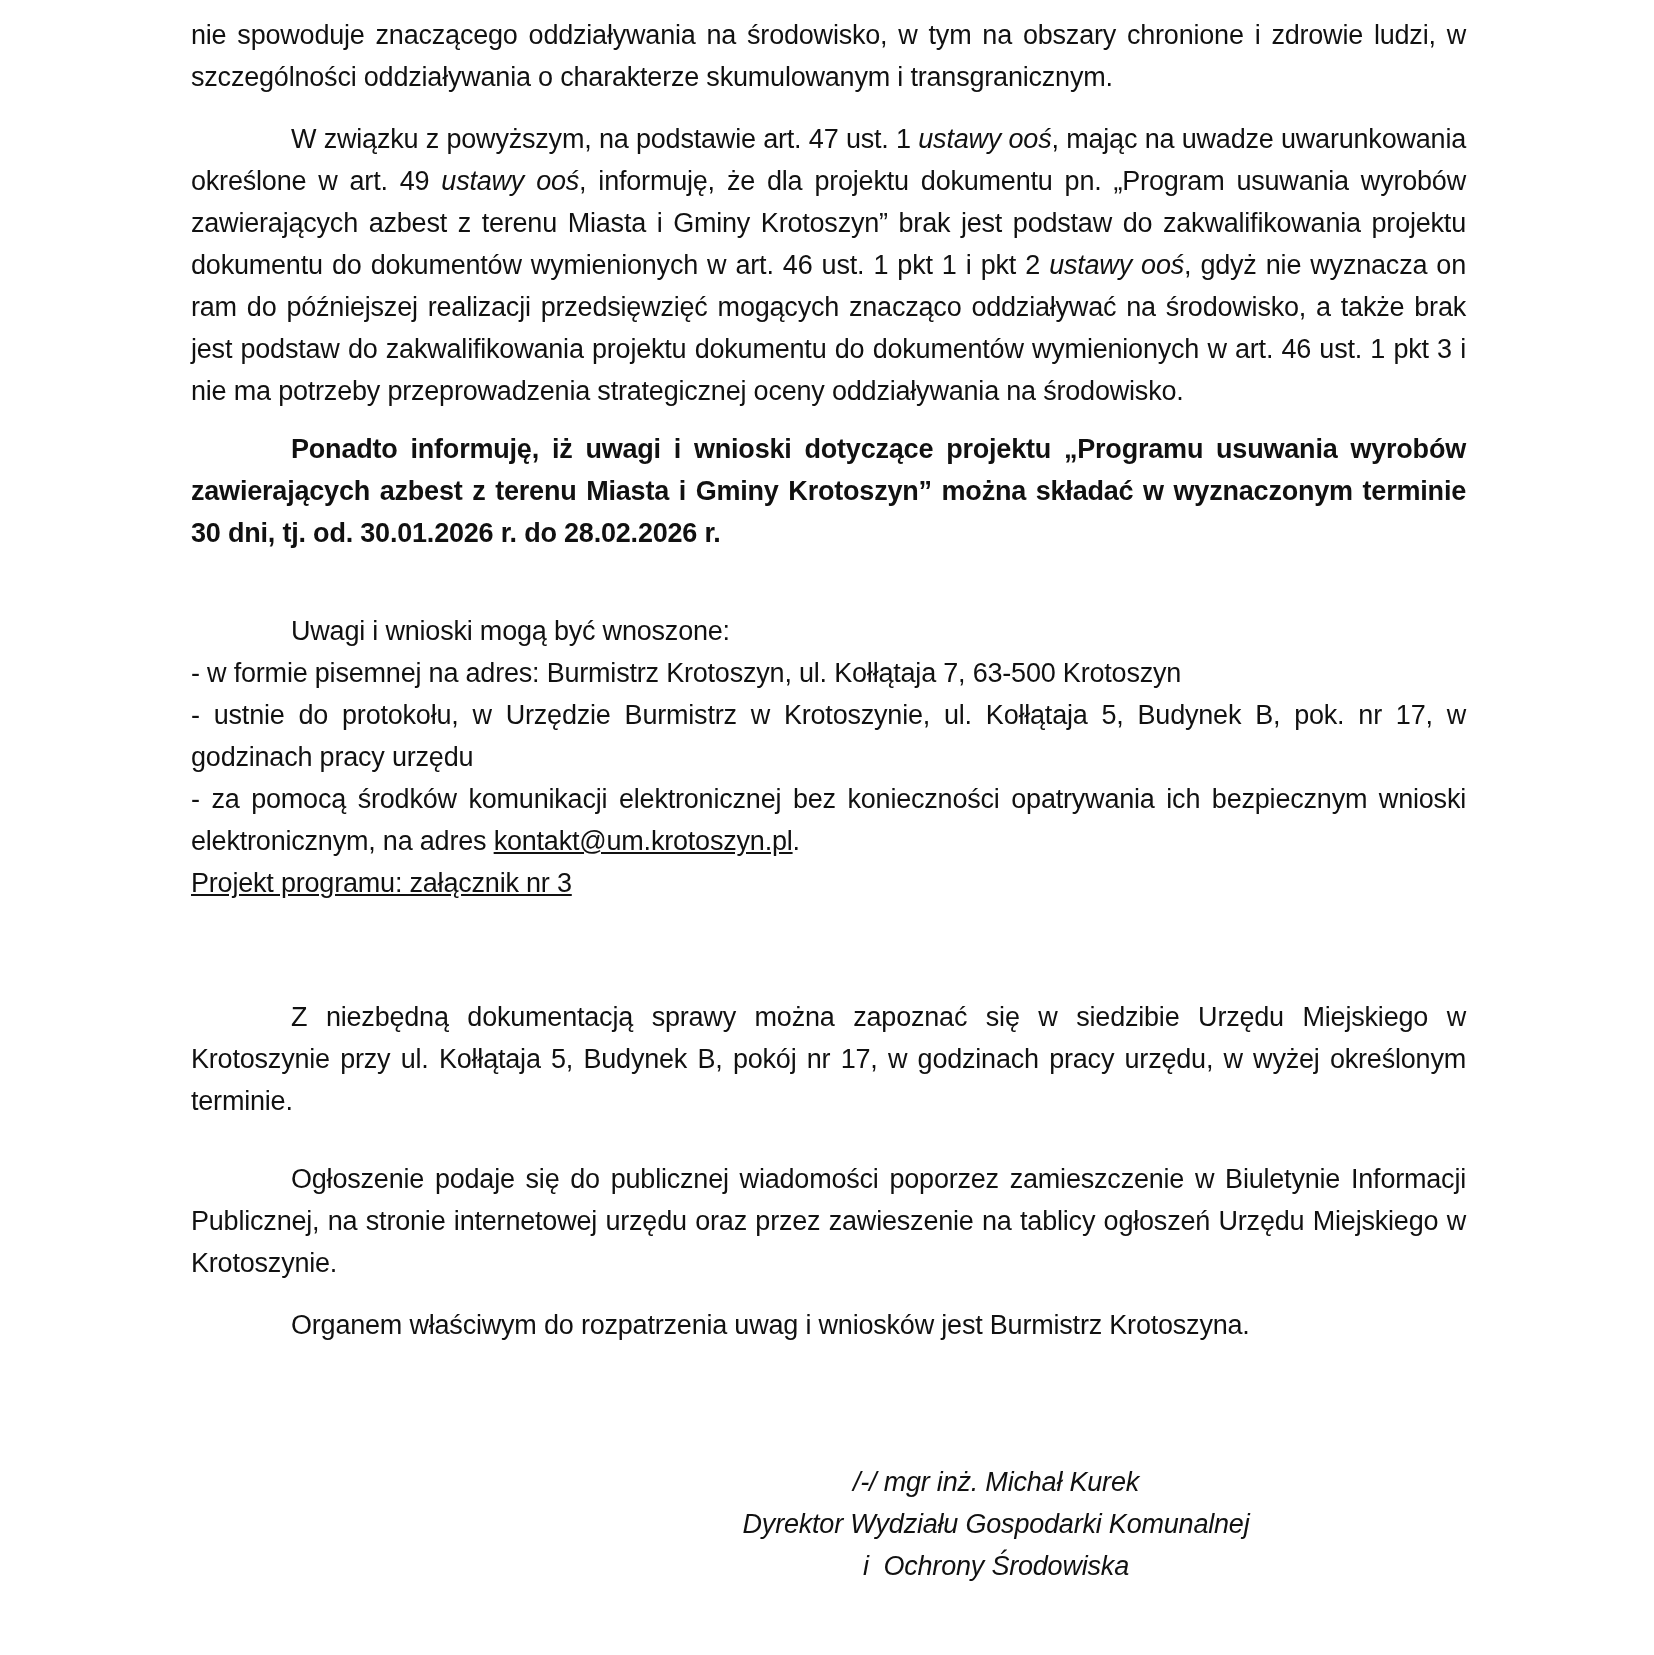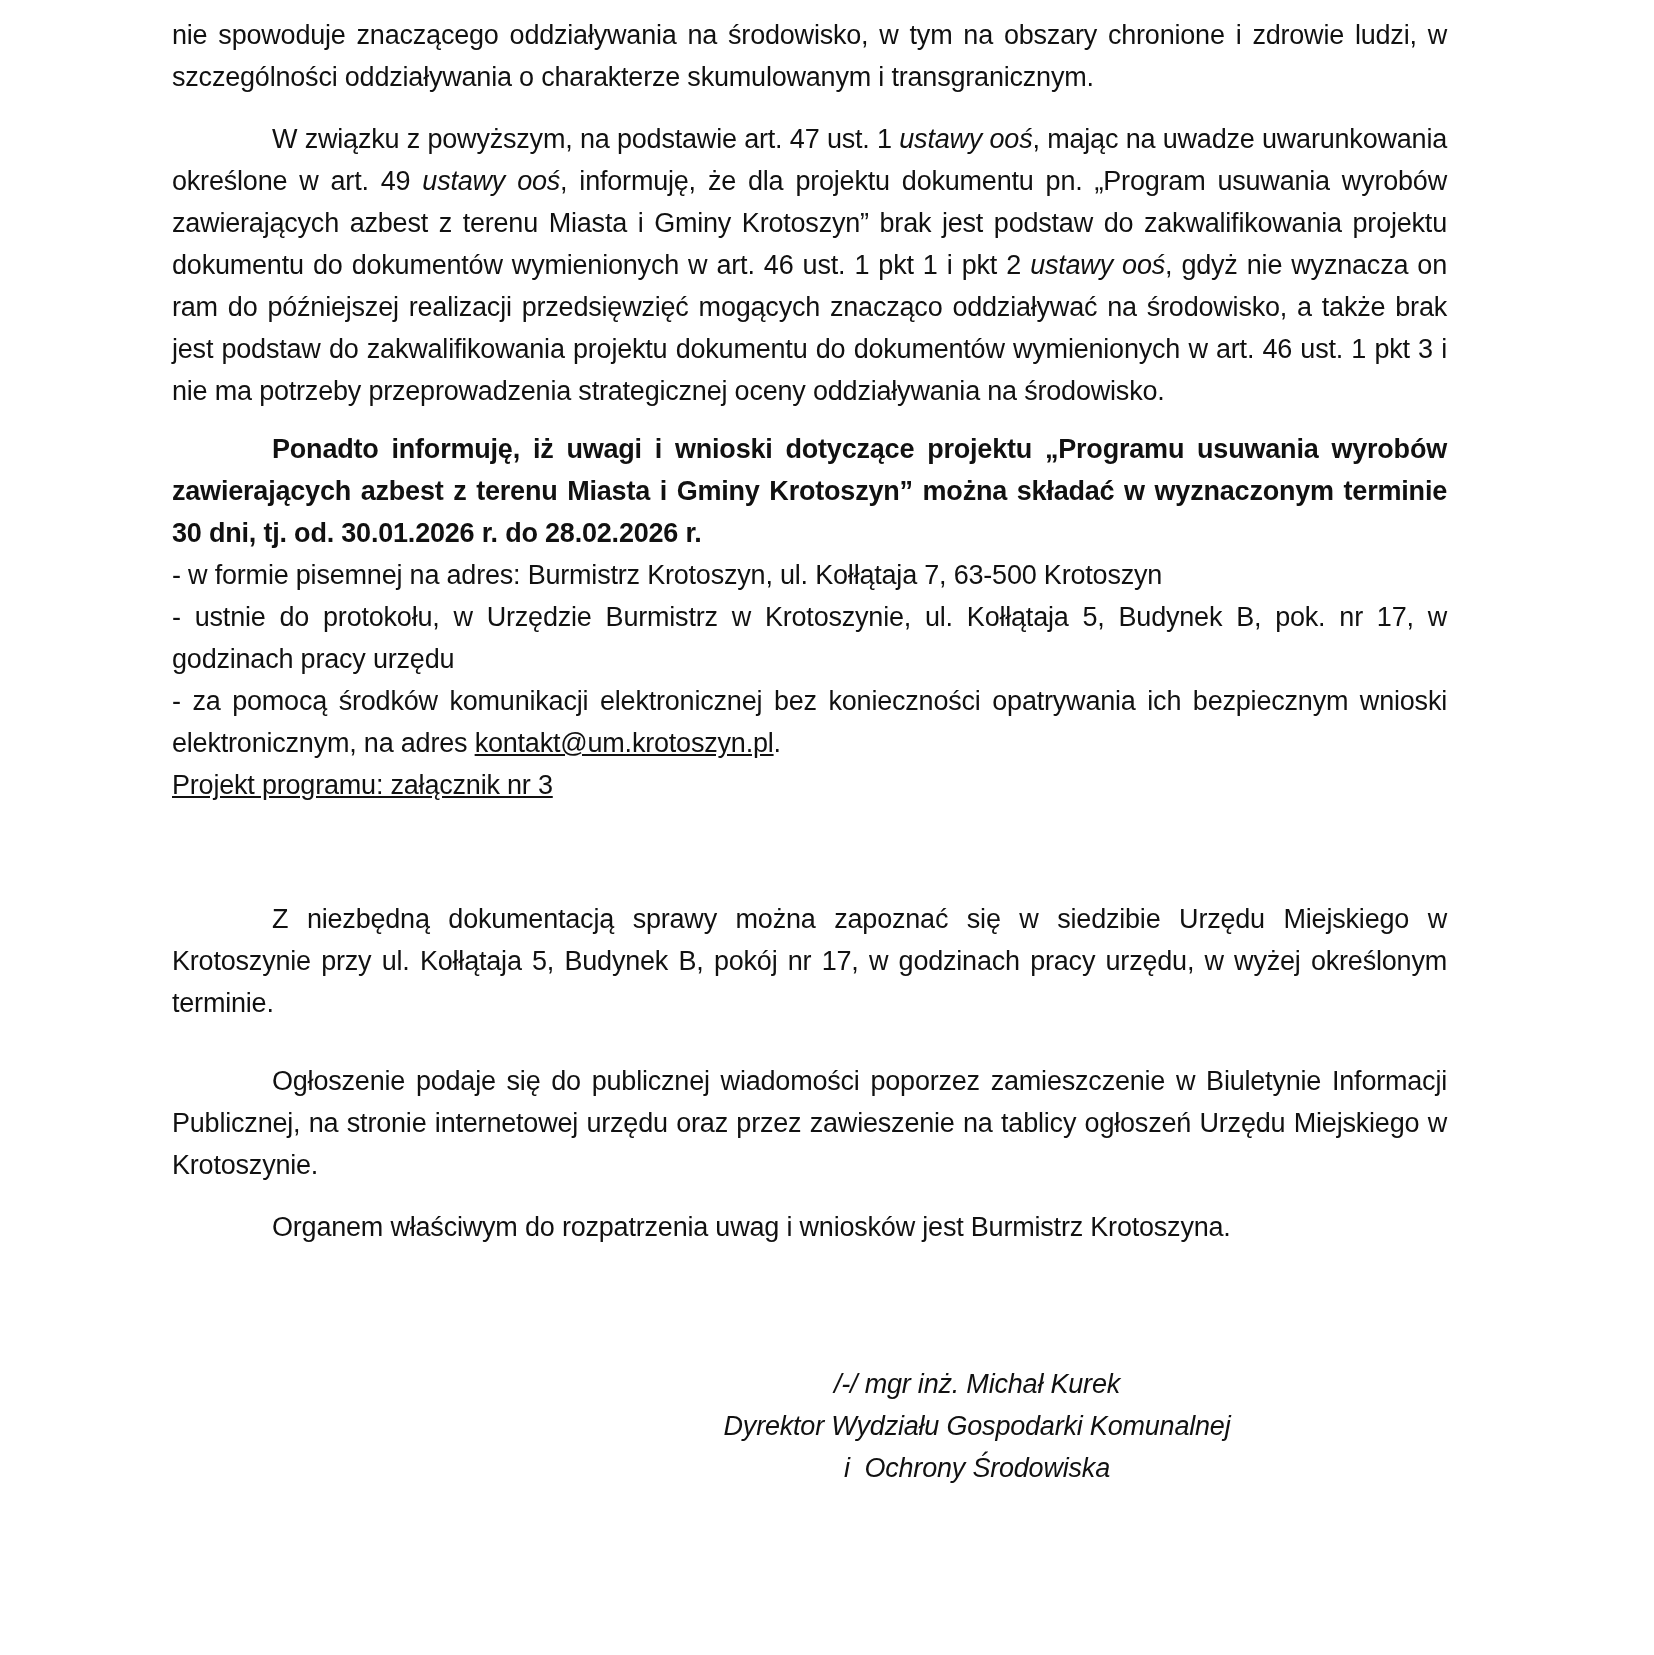--- a/index.html
+++ b/index.html
@@ -7,21 +7,21 @@
     width: 1654px;
     height: 1655px;
     background: #ffffff;
     position: relative;
     overflow: hidden;
     font-family: "Liberation Sans", sans-serif;
     color: #111111;
   }
   .doc {
     position: absolute;
-    left: 172px;
+    left: 191px;
     top: 14px;
     width: 1275px;
     font-size: 27px;
     line-height: 42px;
     letter-spacing: -0.2px;
   }
   .para { text-align: justify; margin: 0; }
   .para.indent { text-indent: 100px; }
   .para.bold { font-weight: 700; }
   .mt-legal   { margin-top: 20px; }
@@ -50,20 +50,21 @@
 <body>
 
 <div class="doc">
 
   <p class="para">nie spowoduje znaczącego oddziaływania na środowisko, w tym na obszary chronione i zdrowie ludzi, w szczególności oddziaływania o charakterze skumulowanym i transgranicznym.</p>
 
   <p class="para indent mt-legal"><span>W związku z powyższym, na podstawie art. 47 ust. 1 </span><span style="font-style: italic;">ustawy ooś</span><span>, mając na uwadze uwarunkowania określone w art. 49 </span><span style="font-style: italic;">ustawy ooś</span><span>, informuję, że dla projektu dokumentu pn. „Program usuwania wyrobów zawierających azbest z terenu Miasta i Gminy Krotoszyn” brak jest podstaw do zakwalifikowania projektu dokumentu do dokumentów wymienionych w art. 46 ust. 1 pkt 1 i pkt 2 </span><span style="font-style: italic;">ustawy ooś</span><span>, gdyż nie wyznacza on ram do późniejszej realizacji przedsięwzięć mogących znacząco oddziaływać na środowisko, a także brak jest podstaw do zakwalifikowania projektu dokumentu do dokumentów wymienionych w art. 46 ust. 1 pkt 3 i nie ma potrzeby przeprowadzenia strategicznej oceny oddziaływania na środowisko.</span></p>
 
   <p class="para indent bold mt-bold"><span style="font-weight: 700;">Ponadto informuję, iż uwagi i wnioski dotyczące projektu „Programu usuwania wyrobów zawierających azbest z terenu Miasta i Gminy Krotoszyn” można składać w wyznaczonym terminie 30 dni, tj. od. 30.01.2026 r. do 28.02.2026 r.</span></p>
 
+  <p class="para indent mt-uwagi">Uwagi i wnioski mogą być wnoszone:</p>
 
   <div>
     <p class="para"><span>- w formie pisemnej na adres: Burmistrz Krotoszyn, ul. Kołłątaja 7, 63-500 Krotoszyn</span></p>
     <p class="para"><span>- ustnie do protokołu, w Urzędzie Burmistrz w Krotoszynie, ul. Kołłątaja 5, Budynek B, pok. nr 17, w godzinach pracy urzędu</span></p>
     <p class="para"><span>- za pomocą środków komunikacji elektronicznej bez konieczności opatrywania ich bezpiecznym wnioski elektronicznym, na adres </span><span style="text-decoration: underline;">kontakt@um.krotoszyn.pl</span><span>.</span></p>
   </div>
 
   <p class="para"><span class="attachment-link">Projekt programu: załącznik nr 3</span></p>
 
   <p class="para indent mt-docs">Z niezbędną dokumentacją sprawy można zapoznać się w siedzibie Urzędu Miejskiego w Krotoszynie przy ul. Kołłątaja 5, Budynek B, pokój nr 17, w godzinach pracy urzędu, w wyżej określonym terminie.</p>

